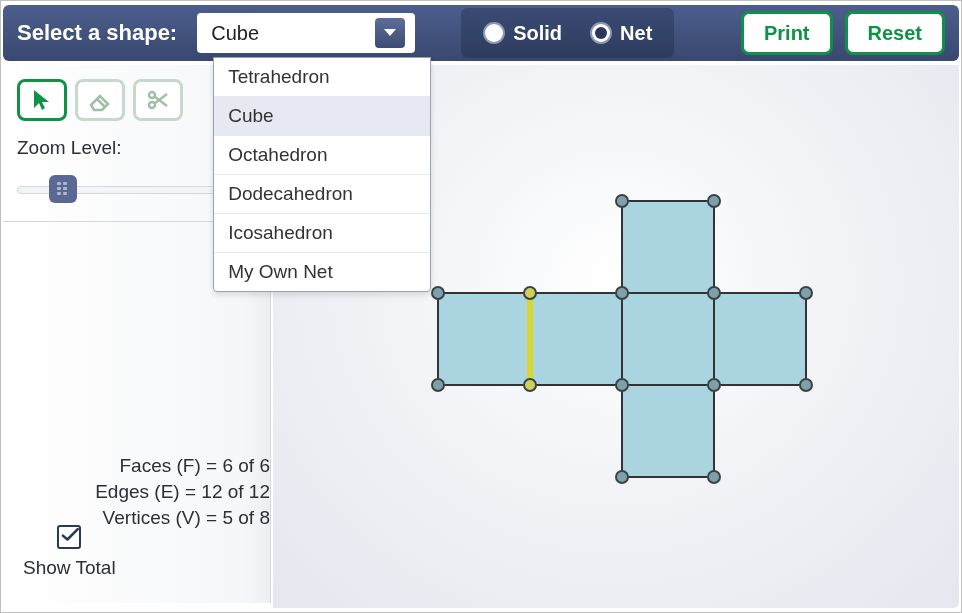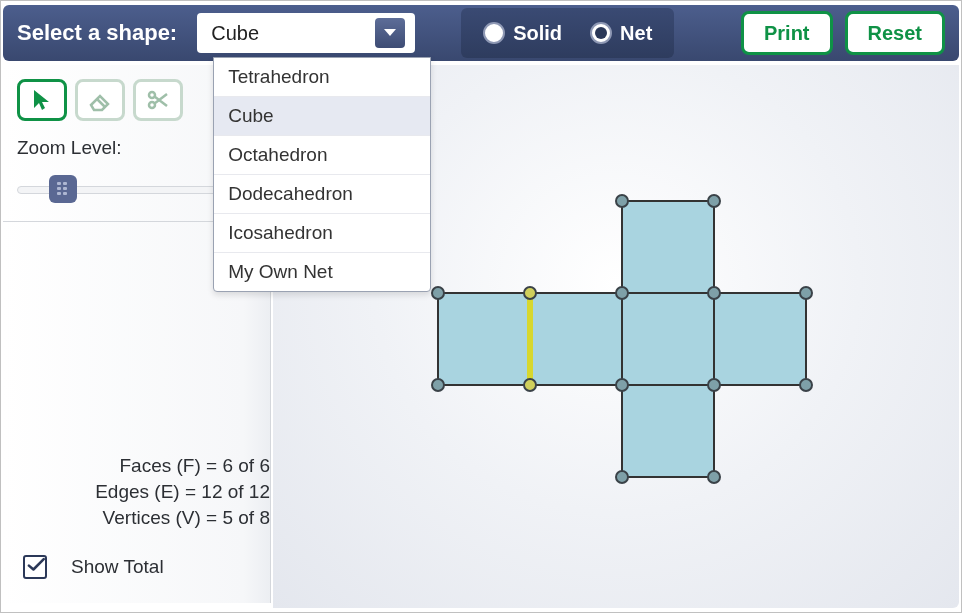--- a/index.html
+++ b/index.html
@@ -57,21 +57,21 @@
   .slider-thumb { position: absolute; width: 28px; height: 28px; background: #5a6893;
                   border-radius: 6px; top: -2px; left: 32px; display: flex;
                   align-items: center; justify-content: center; cursor: grab; }
   .slider-thumb .grip { width: 12px; height: 14px; display: grid; grid-template-columns: repeat(2, 4px); grid-template-rows: repeat(3, 3px); gap: 2px; }
   .slider-thumb .grip span { background: #aeb7d2; border-radius: 1px; }
   .divider { height: 1px; background: #d4d7dc; margin: 20px -14px 0 -14px; }
 
   .stats { position: absolute; left: 0; bottom: 70px; width: 100%; text-align: right; }
   .stats .line { font-size: 19px; color: #2c2f34; margin: 4px 0; }
 
-  .showtotal { position: absolute; left: 20px; bottom: 24px; display: flex; align-items: center; gap: 24px; cursor: pointer; }
+  .showtotal { position: absolute; left: 20px; bottom: 24px; display: flex; align-items: center; gap: 8px; cursor: pointer; flex-direction: column; }
   .chk { width: 24px; height: 24px; border: 2px solid #2b3858; border-radius: 3px; background: #fff; display: flex; align-items: center; justify-content: center; }
   .chk svg { width: 28px; height: 22px; stroke: #2b3858; fill: none; stroke-width: 4; stroke-linecap: round; stroke-linejoin: round; margin: -4px 0 0 2px; }
   .showtotal .txt { font-size: 19px; color: #2c2f34; }
 
   
   .canvas { position: absolute; left: 272px; top: 64px; right: 2px; bottom: 4px;
             background: radial-gradient(ellipse at 50% 40%, #ffffff 0%, #f0f2f6 50%, #e4e7ee 100%);
             border-radius: 0 0 6px 0; }
   .net-svg { position: absolute; left: 155px; top: 126px; }
   .face { fill: #a9d4e0; stroke: #333; stroke-width: 2; }

